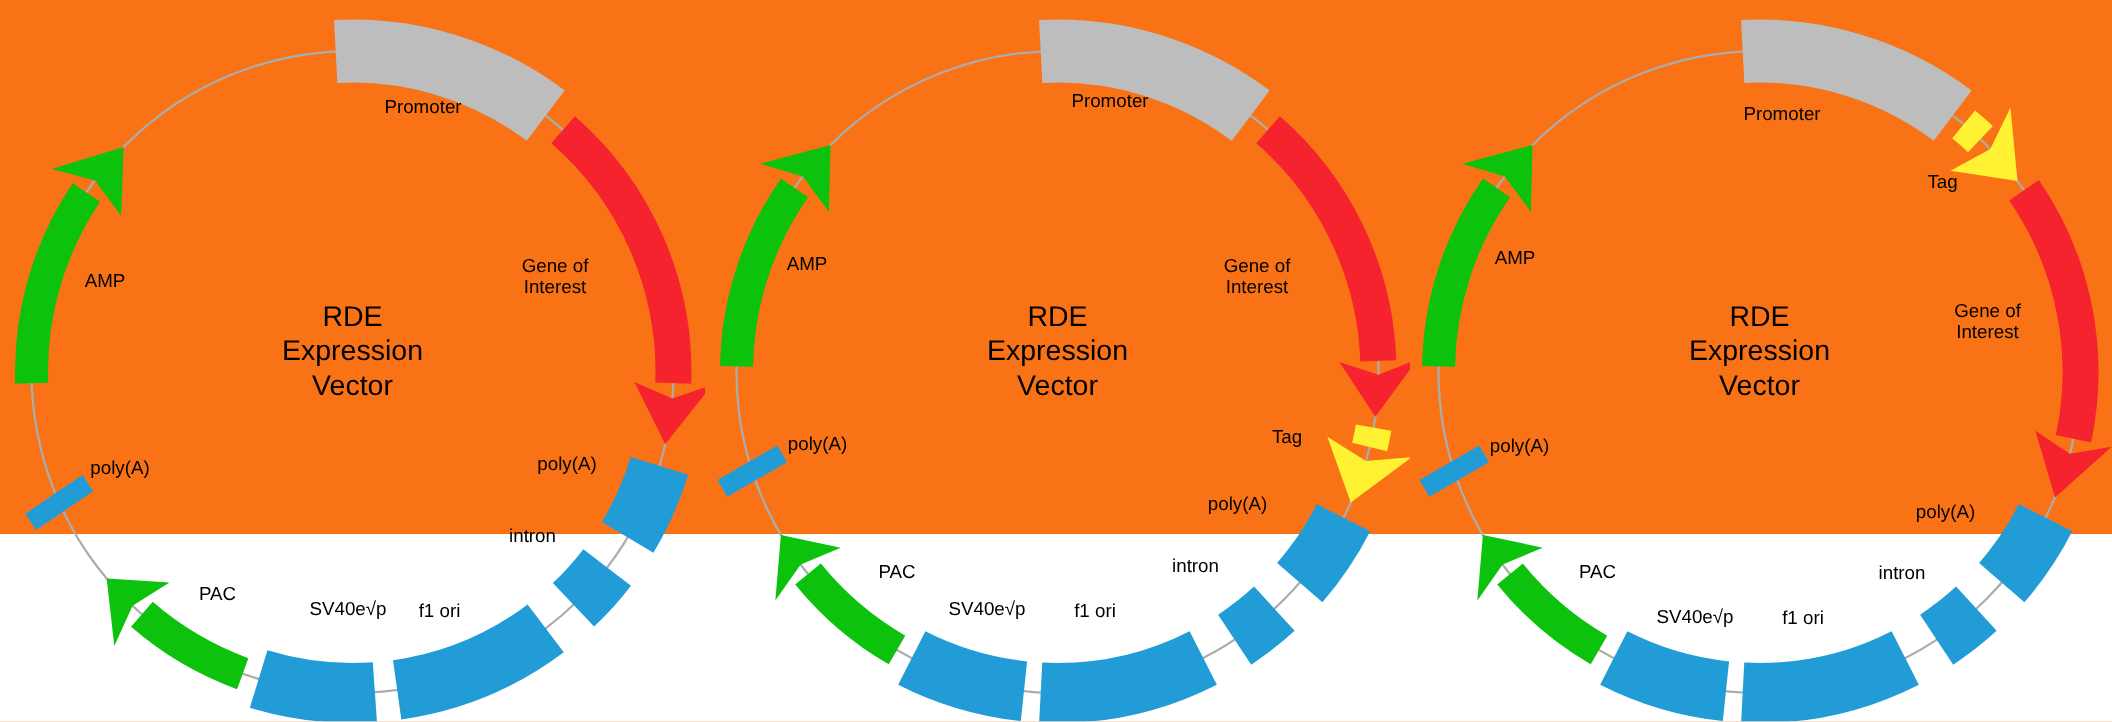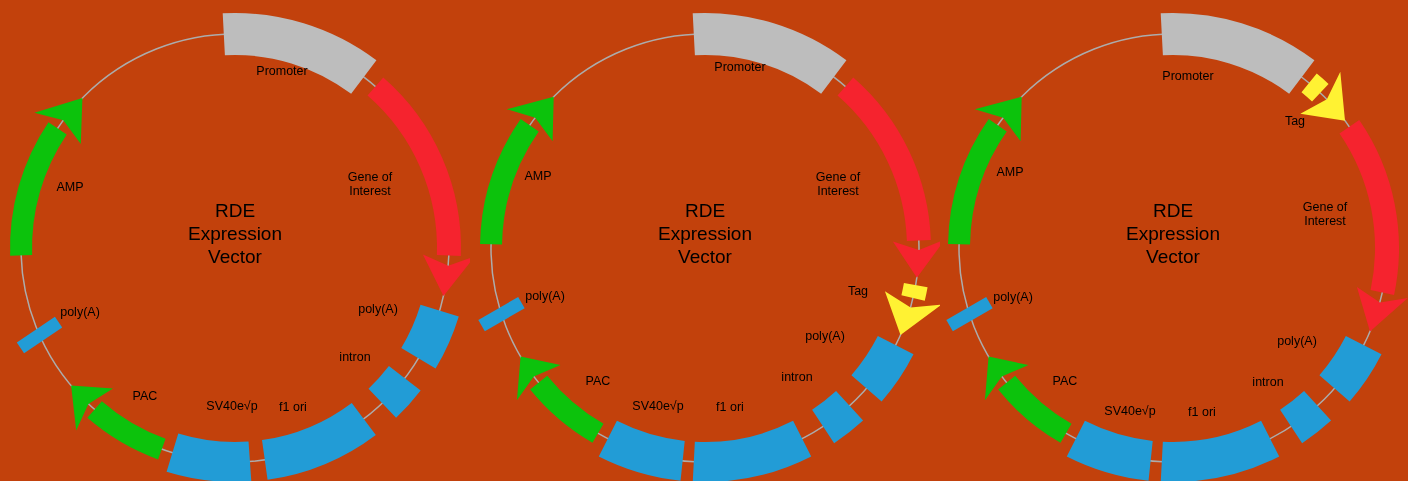--- a/index.html
+++ b/index.html
@@ -8,22 +8,22 @@
     background: #ffffff;
     width: 1408px;
     height: 481px;
     overflow: hidden;
     font-family: "Liberation Sans", sans-serif;
   }
   .canvas {
     display: flex;
     flex-direction: row;
     width: 1408px;
-    height: 481px;
-    background: #c2410c;
+    height: 356px;
+    background: #f97316;
   }
   .plasmid-svg { display: block; flex: 0 0 auto; }
 </style>
 </head>
 <body>
 
 <div class="canvas">
   <svg class="plasmid-svg" width="470" height="481" viewBox="0 0 470 481">
       <circle cx="235" cy="248" r="214" fill="none" stroke="#ACACAC" stroke-width="1.5"></circle>
       <path d="M 223.80 34.29 A 214 214 0 0 1 363.79 77.09" fill="none" stroke="#BDBDBD" stroke-width="42" stroke-linecap="butt"></path>

